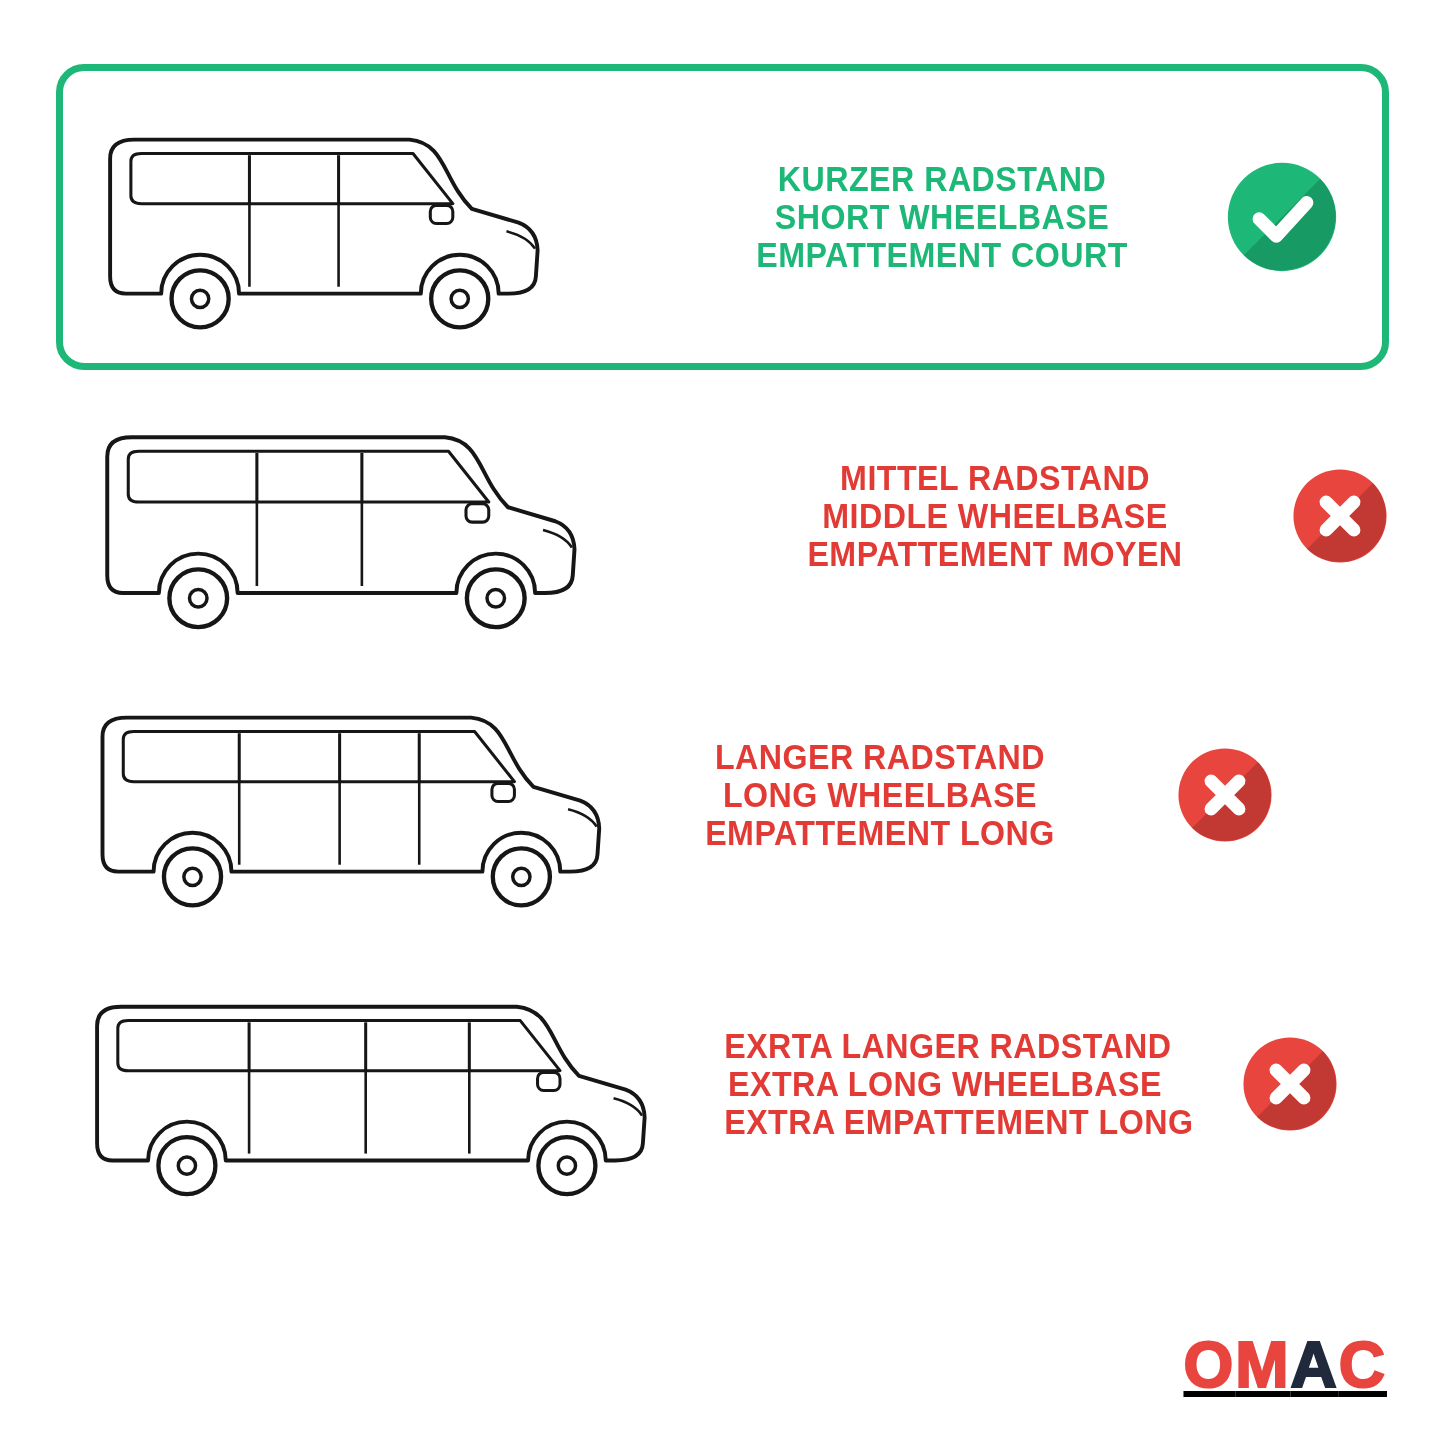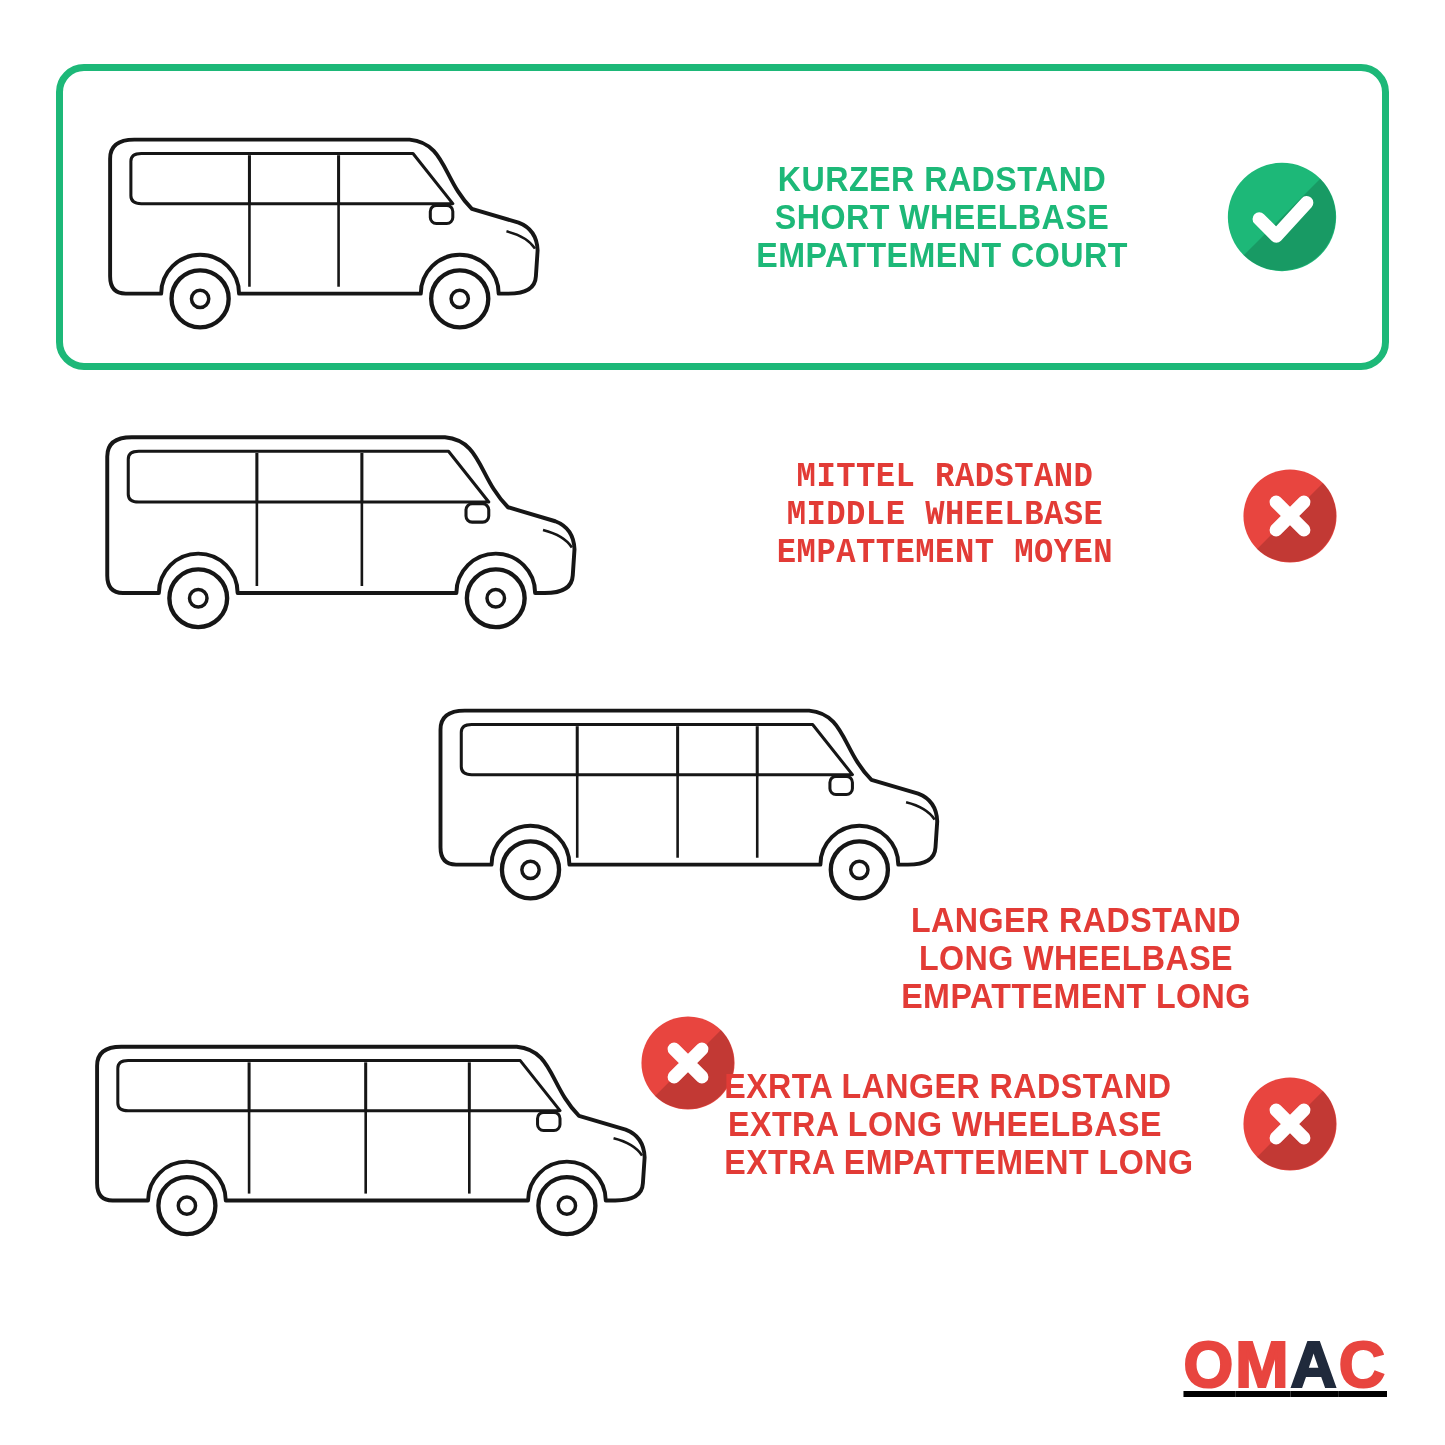--- a/index.html
+++ b/index.html
@@ -14,23 +14,23 @@
     font-family:"Liberation Sans",sans-serif;
   }
   .row{
     position:absolute;display:flex;align-items:center;box-sizing:border-box;
   }
   .row-selected{
     top:64px;left:56px;width:1333px;height:306px;
     border:7px solid var(--green);border-radius:28px;
     padding-left:10px;
   }
-  #row-2{top:400px;left:0;width:1445px;height:232px;padding-left:60px;padding-right:50px;font-family:Liberation Mono, monospace;}
-  #row-3{top:676px;left:0;width:1394px;height:238px;padding-left:60px;padding-right:78px;flex-direction:column;}
-  #row-4{top:998px;left:0;width:1445px;height:252px;padding-left:50px;padding-right:50px;}
+  #row-2{top:400px;left:0;width:1445px;height:232px;padding-left:60px;}
+  #row-3{top:676px;left:0;width:1394px;height:238px;padding-left:60px;padding-right:78px;}
+  #row-4{top:958px;left:0;width:1445px;height:252px;padding-left:50px;padding-right:50px;}
   .van-wrap{display:flex;justify-content:center;align-items:center;flex:none;}
   #row-1 .van-wrap,.row-selected .van-wrap{width:500px;}
   #row-2 .van-wrap{width:560px;}
   #row-3 .van-wrap{width:580px;}
   #row-4 .van-wrap{width:640px;}
   .labels{
     width:480px;flex:none;margin-left:auto;text-align:center;
     font-weight:700;font-size:35px;line-height:1.08;letter-spacing:0.5px;
     transform:scaleX(0.92);text-transform:uppercase;white-space:nowrap;
   }

